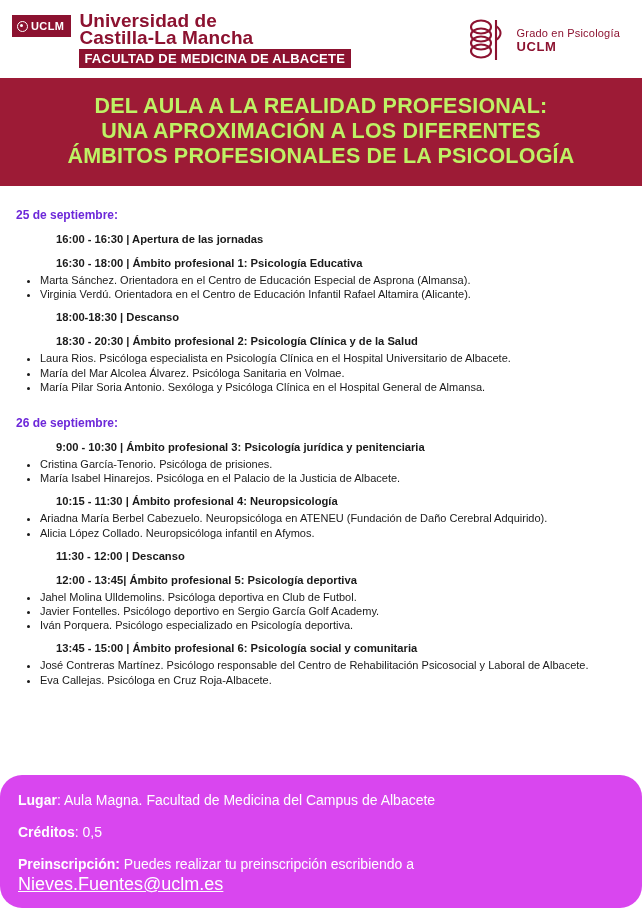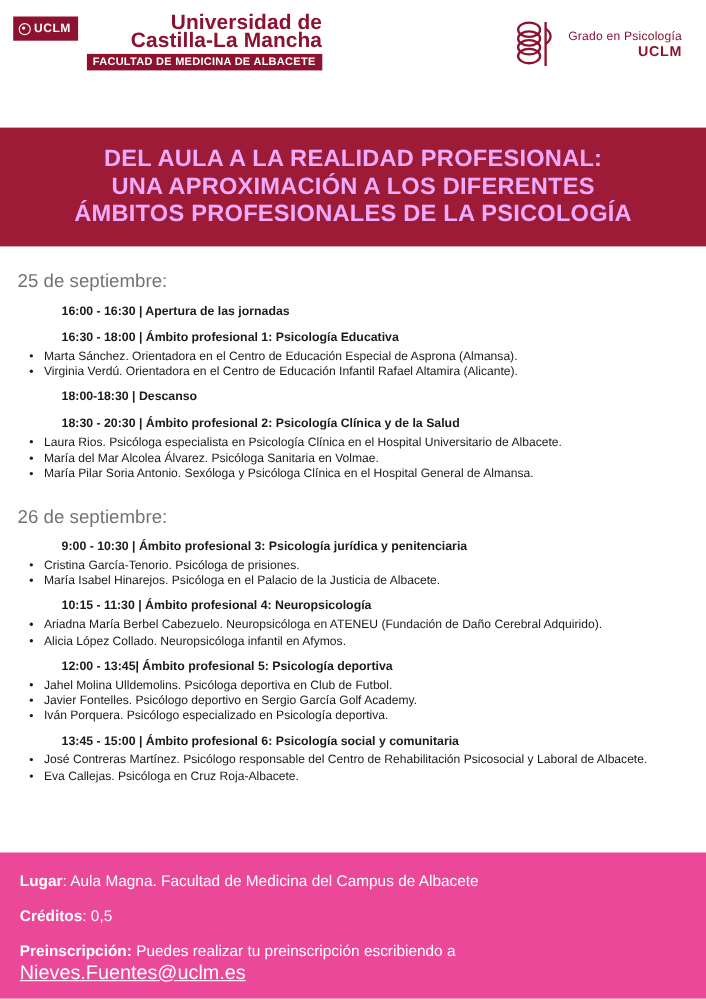--- a/index.html
+++ b/index.html
@@ -16,21 +16,20 @@
     background: #ffffff;
   }
 
   
   .header {
     display: flex;
     align-items: flex-start;
     justify-content: space-between;
     padding: 12px 14px 6px 12px;
     height: 78px;
-    text-align: right;
   }
   .logo-left { display: flex; align-items: flex-start; }
   .uclm-mark {
     background: #8c1230;
     color: #ffffff;
     font-size: 11px;
     font-weight: bold;
     letter-spacing: 0.4px;
     padding: 5px 7px 5px 5px;
     display: flex;
@@ -60,21 +59,21 @@
     color: #8c1230;
     font-size: 19px;
     font-weight: bold;
     line-height: 17px;
     letter-spacing: 0.1px;
   }
   .fac-bar {
     margin-top: 3px;
     background: #8c1230;
     color: #ffffff;
-    font-size: 10px;
+    font-size: 13px;
     font-weight: bold;
     letter-spacing: 0.25px;
     padding: 2px 6px 2px 5px;
     display: inline-block;
   }
   .logo-right {
     display: flex;
     align-items: center;
     margin-top: 4px;
     margin-right: 8px;
@@ -95,40 +94,39 @@
     color: #8c1230;
     font-size: 13px;
     font-weight: bold;
     line-height: 14px;
     letter-spacing: 0.6px;
   }
 
   
   .title-band {
     background: #9d1b36;
-    color: #f0abfc;
+    color: #bef264;
     text-align: center;
     padding: 16px 10px 17px 10px;
-    margin-top: 38px;
   }
   .title-band div {
     font-size: 21.5px;
     font-weight: bold;
     line-height: 25px;
     letter-spacing: 0.2px;
   }
 
   
   .content {
     padding: 14px 16px 6px 16px;
   }
   .day-title {
-    color: #737373;
-    font-size: 17px;
-    font-weight: normal;
+    color: #6d28d9;
+    font-size: 12px;
+    font-weight: bold;
     margin: 8px 0 10px 0;
   }
   .day-title.second { margin-top: 22px; }
 
   .block { margin-bottom: 9px; }
   .block-head {
     font-size: 11.2px;
     font-weight: bold;
     color: #1a1a1a;
     line-height: 15px;
@@ -145,23 +143,24 @@
     line-height: 14.2px;
     color: #1a1a1a;
     margin: 0;
   }
 
   
   .footer {
     position: absolute;
     left: 0; bottom: 0;
     width: 642px;
-    background: #ec4899;
+    background: #d946ef;
     color: #ffffff;
     padding: 16px 18px 14px 18px;
+    border-radius: 22px;
   }
   .footer-row {
     font-size: 14px;
     line-height: 19px;
     margin-bottom: 13px;
   }
   .footer-row:last-child { margin-bottom: 0; }
   .footer-row b { font-weight: bold; }
   .footer-mail {
     display: block;
@@ -254,20 +253,23 @@
     </div>
 
     <div class="block">
       <div class="block-head">10:15 - 11:30 | Ámbito profesional 4: Neuropsicología</div>
       <ul class="speakers">
         <li>Ariadna María Berbel Cabezuelo. Neuropsicóloga en ATENEU (Fundación de Daño Cerebral Adquirido).</li>
         <li>Alicia López Collado. Neuropsicóloga infantil en Afymos.</li>
       </ul>
     </div>
 
+    <div class="block">
+      <div class="block-head">11:30 - 12:00 | Descanso</div>
+    </div>
 
     <div class="block">
       <div class="block-head">12:00 - 13:45| Ámbito profesional 5: Psicología deportiva</div>
       <ul class="speakers">
         <li>Jahel Molina Ulldemolins. Psicóloga deportiva en Club de Futbol.</li>
         <li>Javier Fontelles. Psicólogo deportivo en Sergio García Golf Academy.</li>
         <li>Iván Porquera. Psicólogo especializado en Psicología deportiva.</li>
       </ul>
     </div>
 

